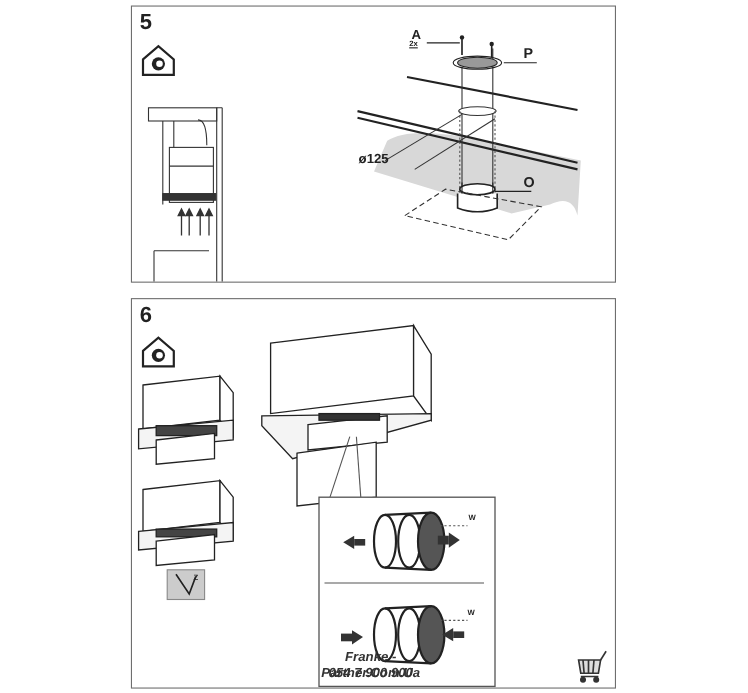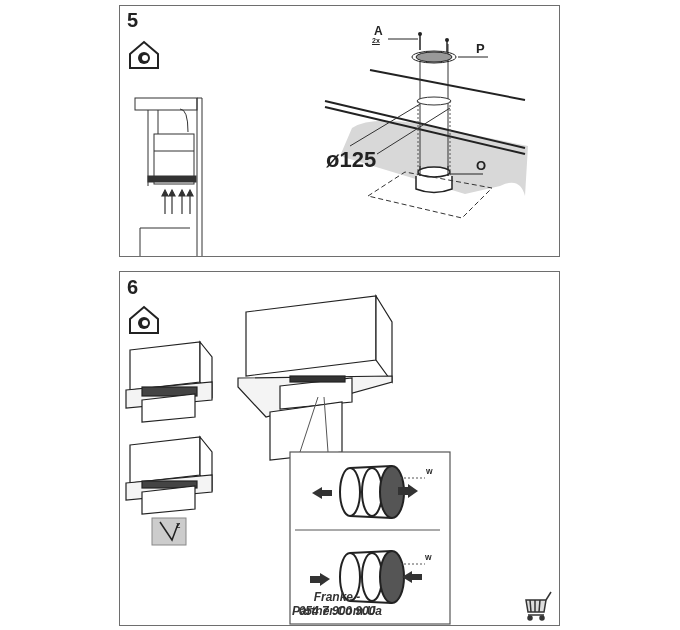--- a/index.html
+++ b/index.html
@@ -77,21 +77,21 @@
     <line x1="330" y1="168" x2="363" y2="168" stroke="#222"></line>
 
     <polygon points="248,190 285,166 372,182 342,212" fill="none" stroke="#333" stroke-dasharray="5,3"></polygon>
 
     <line x1="230" y1="140" x2="300" y2="98" stroke="#333"></line>
     <line x1="257" y1="148" x2="330" y2="102" stroke="#333"></line>
   </svg>
   <div class="lbl" style="left:254px;top:18px;font-size:12px;">A</div>
   <div class="lbl" style="left:252px;top:31px;font-size:7px;text-decoration:underline;">2x</div>
   <div class="lbl" style="left:356px;top:35px;font-size:13px;">P</div>
-  <div class="lbl" style="left:206px;top:141px;font-size:22px;">ø125</div>
+  <div class="lbl" style="left:206px;top:131px;font-size:12px;">ø125</div>
   <div class="lbl" style="left:356px;top:152px;font-size:13px;">O</div>
 </div>
 
 <div id="panel6" class="panel">
   <div class="step-num" style="left:7px;top:4px;">6</div>
   <svg class="svgfill" width="441" height="355" viewBox="0 0 441 355">
     <g transform="translate(8,33)">
       <path d="M2 14 L16 2 L30 14 L30 28 L2 28 Z" fill="none" stroke="#222" stroke-width="2"></path>
       <circle cx="16" cy="18" r="6" fill="#222"></circle>
       <circle cx="17" cy="18" r="3" fill="#fff"></circle>

